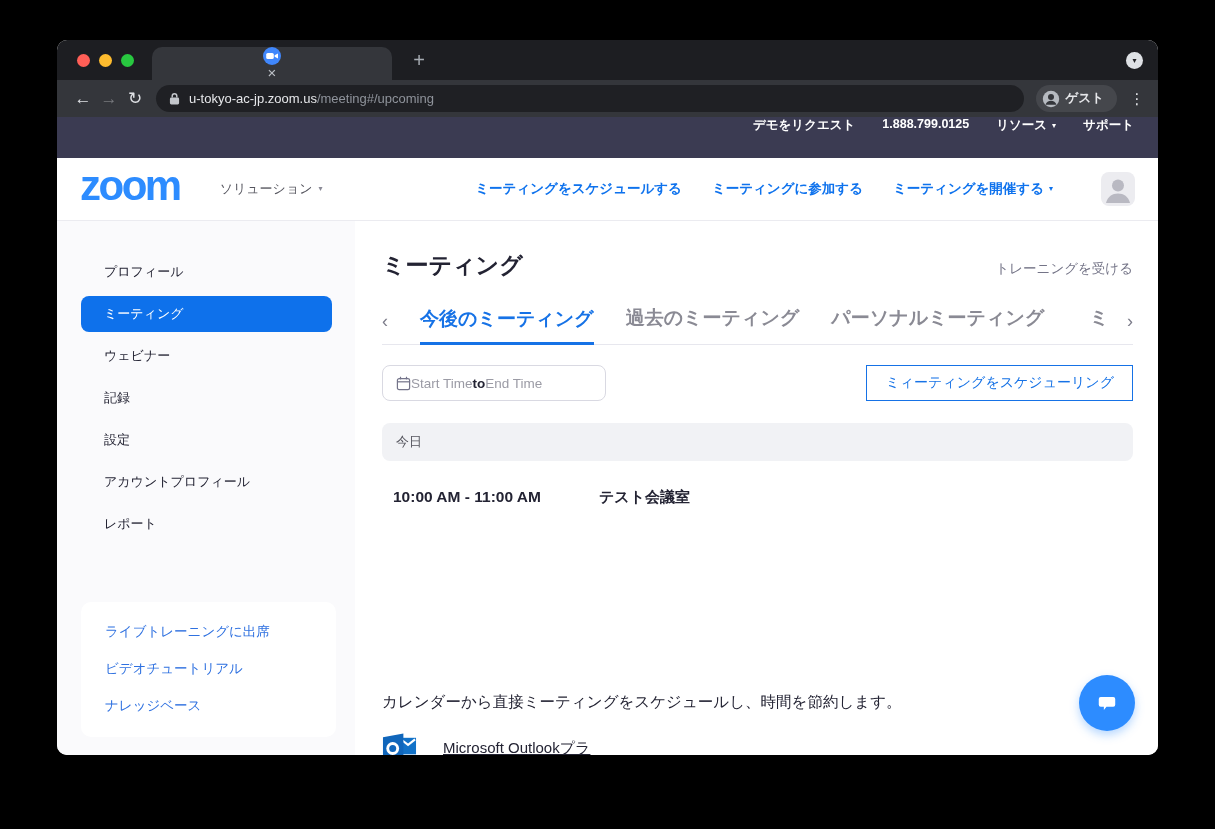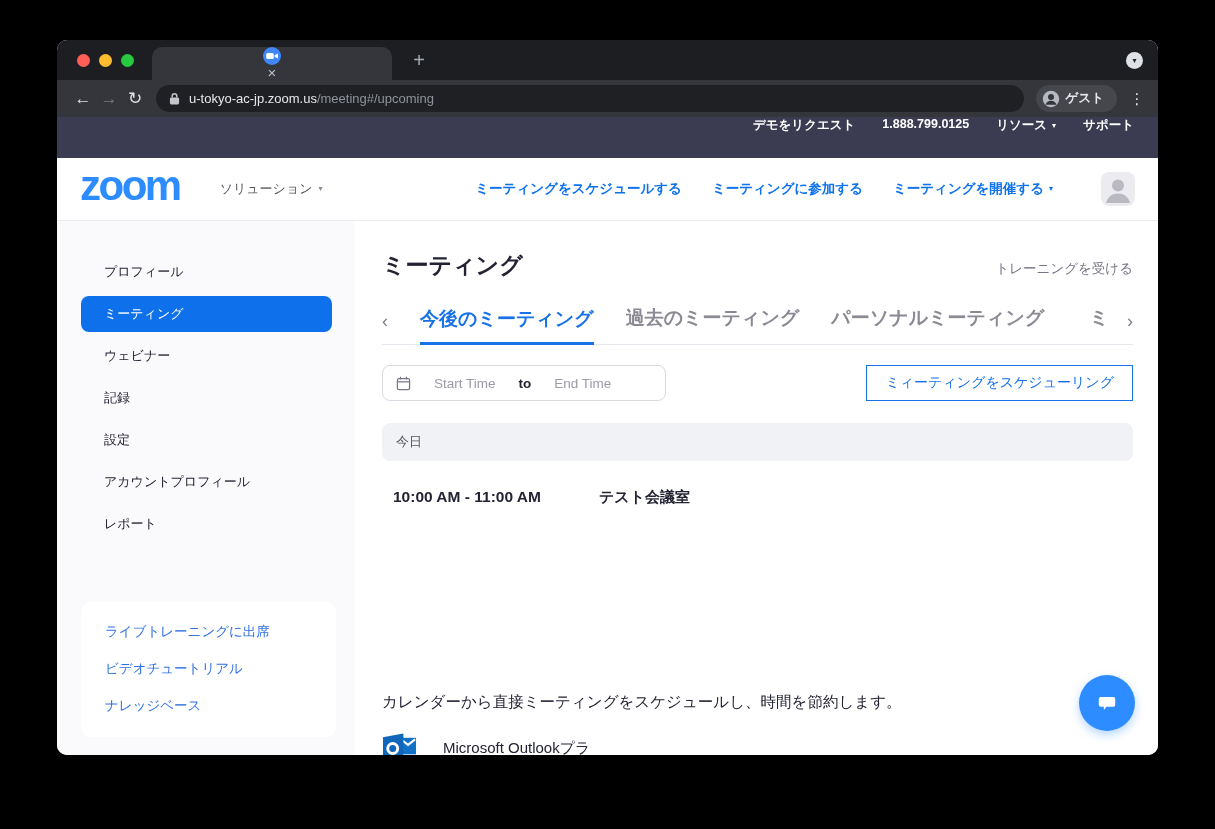--- a/index.html
+++ b/index.html
@@ -69,37 +69,37 @@
 
   .tabs-row { margin-top:24px; border-bottom:1px solid #e7e7ee; display:flex; align-items:flex-end; }
   .tab-chev { color:#7c7c8a; font-size:18px; padding-bottom:12px; }
   .mtab { font-size:19px; font-weight:700; color:#8a8a94; padding-bottom:13px; margin-left:32px; white-space:nowrap; }
   .mtab.active { color:#1672e6; border-bottom:3px solid #1672e6; padding-bottom:10px; margin-bottom:-1px; }
   .mtab-end { margin-left:auto; display:flex; align-items:flex-end; }
   .mtab-end .mtab { margin-left:0; }
   .mtab-end .tab-chev { margin-left:18px; }
 
   .filter-row { margin-top:20px; display:flex; justify-content:space-between; align-items:center; }
-  .date-range { width:284px; height:36px; border:1px solid #d9d9e2; border-radius:8px; display:flex;
-                align-items:center; padding:0 13px; gap:23px; background:#fff; }
+  .date-range { width:224px; height:36px; border:1px solid #d9d9e2; border-radius:8px; display:flex;
+                align-items:center; padding:0 13px; gap:0; background:#fff; }
   .ph { color:#9b9ba5; font-size:13.5px; }
   .to-label { color:#232333; font-size:13.5px; font-weight:600; }
   .schedule-btn { height:36px; border:1px solid #1672e6; border-radius:0; background:#fff; color:#1672e6;
                   font-size:14px; padding:0 18px; display:flex; align-items:center; }
 
   .day-bar { margin-top:22px; height:38px; background:#f1f2f5; border-radius:8px; display:flex;
              align-items:center; padding:5px 14px; color:#55555e; font-size:13px; }
 
   .meeting-row { margin-top:27px; padding-left:11px; display:flex; }
   .mt-time { width:206px; font-size:15.5px; font-weight:700; color:#232333; }
   .mt-topic { font-size:15px; font-weight:700; color:#232333; }
 
   .promo { margin-top:185px; font-size:15.5px; color:#232333; }
   .integrations { margin-top:18px; display:flex; align-items:flex-start; gap:62px; }
-  .integration { display:flex; align-items:center; gap:26px; font-size:15px; color:#232333; }
+  .integration { display:flex; align-items:center; gap:26px; font-size:15px; color:#232333;text-decoration:underline; }
   .int-icon { width:35px; height:35px; flex:0 0 auto; }
 
   .chrome-icon { width:34px; height:34px; border-radius:50%;
     background:conic-gradient(from 300deg,#ea4335 0 120deg,#fbbc05 120deg 240deg,#34a853 240deg 360deg);
     display:flex; align-items:center; justify-content:center; }
   .chrome-white { width:17px; height:17px; border-radius:50%; background:#fff; display:flex; align-items:center; justify-content:center; }
   .chrome-blue { width:12px; height:12px; border-radius:50%; background:#4285f4; }
 
   .fab { position:absolute; right:23px; bottom:24px; width:56px; height:56px; border-radius:50%;
          background:#2d8cff; display:flex; align-items:center; justify-content:center;

